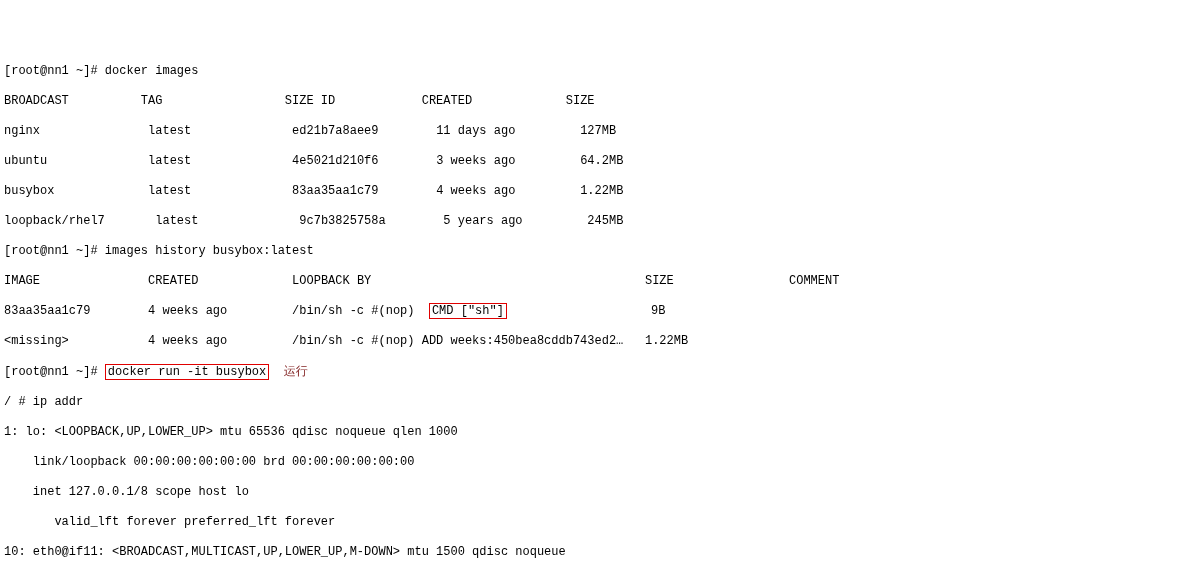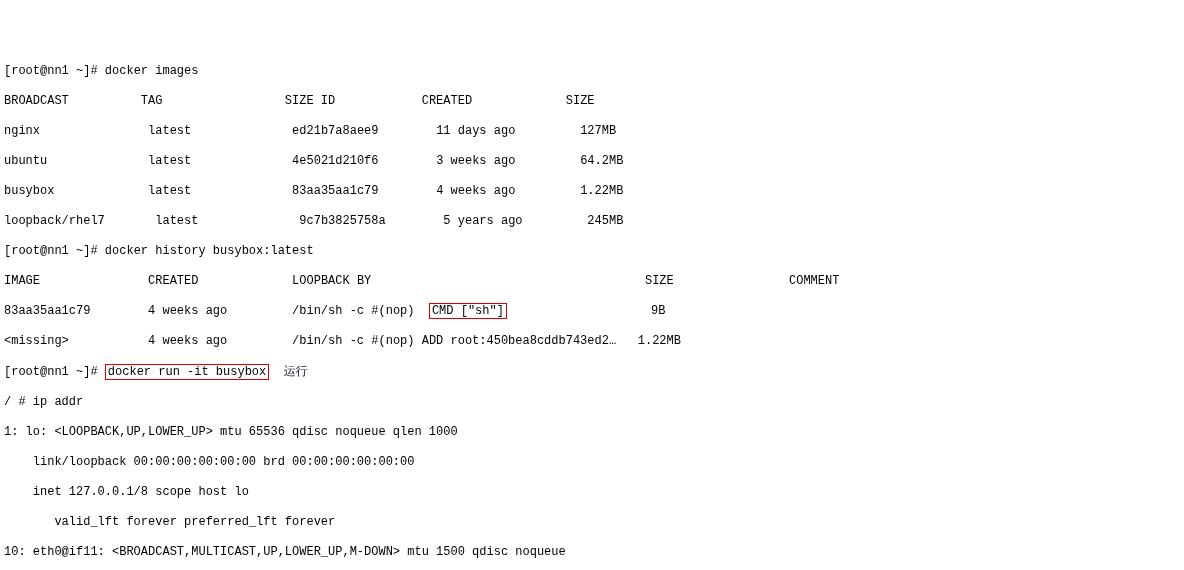--- a/index.html
+++ b/index.html
@@ -8,39 +8,39 @@
     background: #ffffff;
     font-family: "Consolas", "Courier New", monospace;
     font-size: 12px;
     line-height: 15px;
     color: #000;
     white-space: pre;
     width: 1184px;
     box-sizing: border-box;
     position: relative;
   }
-  .ann-red { color: #0f172a; font-family: "Microsoft YaHei", sans-serif; font-size: 12px; }
+  .ann-red { color: #7f1d1d; font-family: "Microsoft YaHei", sans-serif; font-size: 12px; }
   .box-red { border: 1px solid #e00000; padding: 0 2px; }
   .line { display: block; }
 </style>
 </head>
 <body>
 
 
 
 <span class="line"><span>[root@nn1 ~]# </span><span>docker images</span></span>
 <span class="line"><span>BROADCAST</span>          <span>TAG</span>                 <span>SIZE ID</span>            <span>CREATED</span>             <span>SIZE</span></span>
 <span class="line"><span>nginx</span>               <span>latest</span>              <span>ed21b7a8aee9</span>        <span>11 days ago</span>         <span>127MB</span></span>
 <span class="line"><span>ubuntu</span>              <span>latest</span>              <span>4e5021d210f6</span>        <span>3 weeks ago</span>         <span>64.2MB</span></span>
 <span class="line"><span>busybox</span>             <span>latest</span>              <span>83aa35aa1c79</span>        <span>4 weeks ago</span>         <span>1.22MB</span></span>
 <span class="line"><span>loopback/rhel7</span>       <span>latest</span>              <span>9c7b3825758a</span>        <span>5 years ago</span>         <span>245MB</span></span>
-<span class="line"><span>[root@nn1 ~]# </span><span>docker history busybox:latest</span></span>
+<span class="line"><span>[root@nn1 ~]# </span><span>images history busybox:latest</span></span>
 <span class="line"><span>IMAGE</span>               <span>CREATED</span>             <span>LOOPBACK BY</span>                                      <span>SIZE</span>                <span>COMMENT</span></span>
 <span class="line"><span>83aa35aa1c79</span>        <span>4 weeks ago</span>         <span>/bin/sh -c #(nop)  </span><span class="box-red">CMD ["sh"]</span>                    <span>9B</span></span>
-<span class="line"><span>&lt;missing&gt;</span>           <span>4 weeks ago</span>         <span>/bin/sh -c #(nop) ADD root:450bea8cddb743ed2…</span>   <span>1.22MB</span></span>
+<span class="line"><span>&lt;missing&gt;</span>           <span>4 weeks ago</span>         <span>/bin/sh -c #(nop) ADD weeks:450bea8cddb743ed2…</span>   <span>1.22MB</span></span>
 <span class="line"><span>[root@nn1 ~]# </span><span class="box-red">docker run -it busybox</span>  <span class="ann-red">运行</span></span>
 <span class="line"><span>/ # </span><span>ip addr</span></span>
 <span class="line">1: lo: &lt;LOOPBACK,UP,LOWER_UP&gt; mtu 65536 qdisc noqueue qlen 1000</span>
 <span class="line">    link/loopback 00:00:00:00:00:00 brd 00:00:00:00:00:00</span>
 <span class="line">    inet 127.0.0.1/8 scope host lo</span>
 <span class="line">       valid_lft forever preferred_lft forever</span>
 <span class="line">10: eth0@if11: &lt;BROADCAST,MULTICAST,UP,LOWER_UP,M-DOWN&gt; mtu 1500 qdisc noqueue</span>
 
 
 

